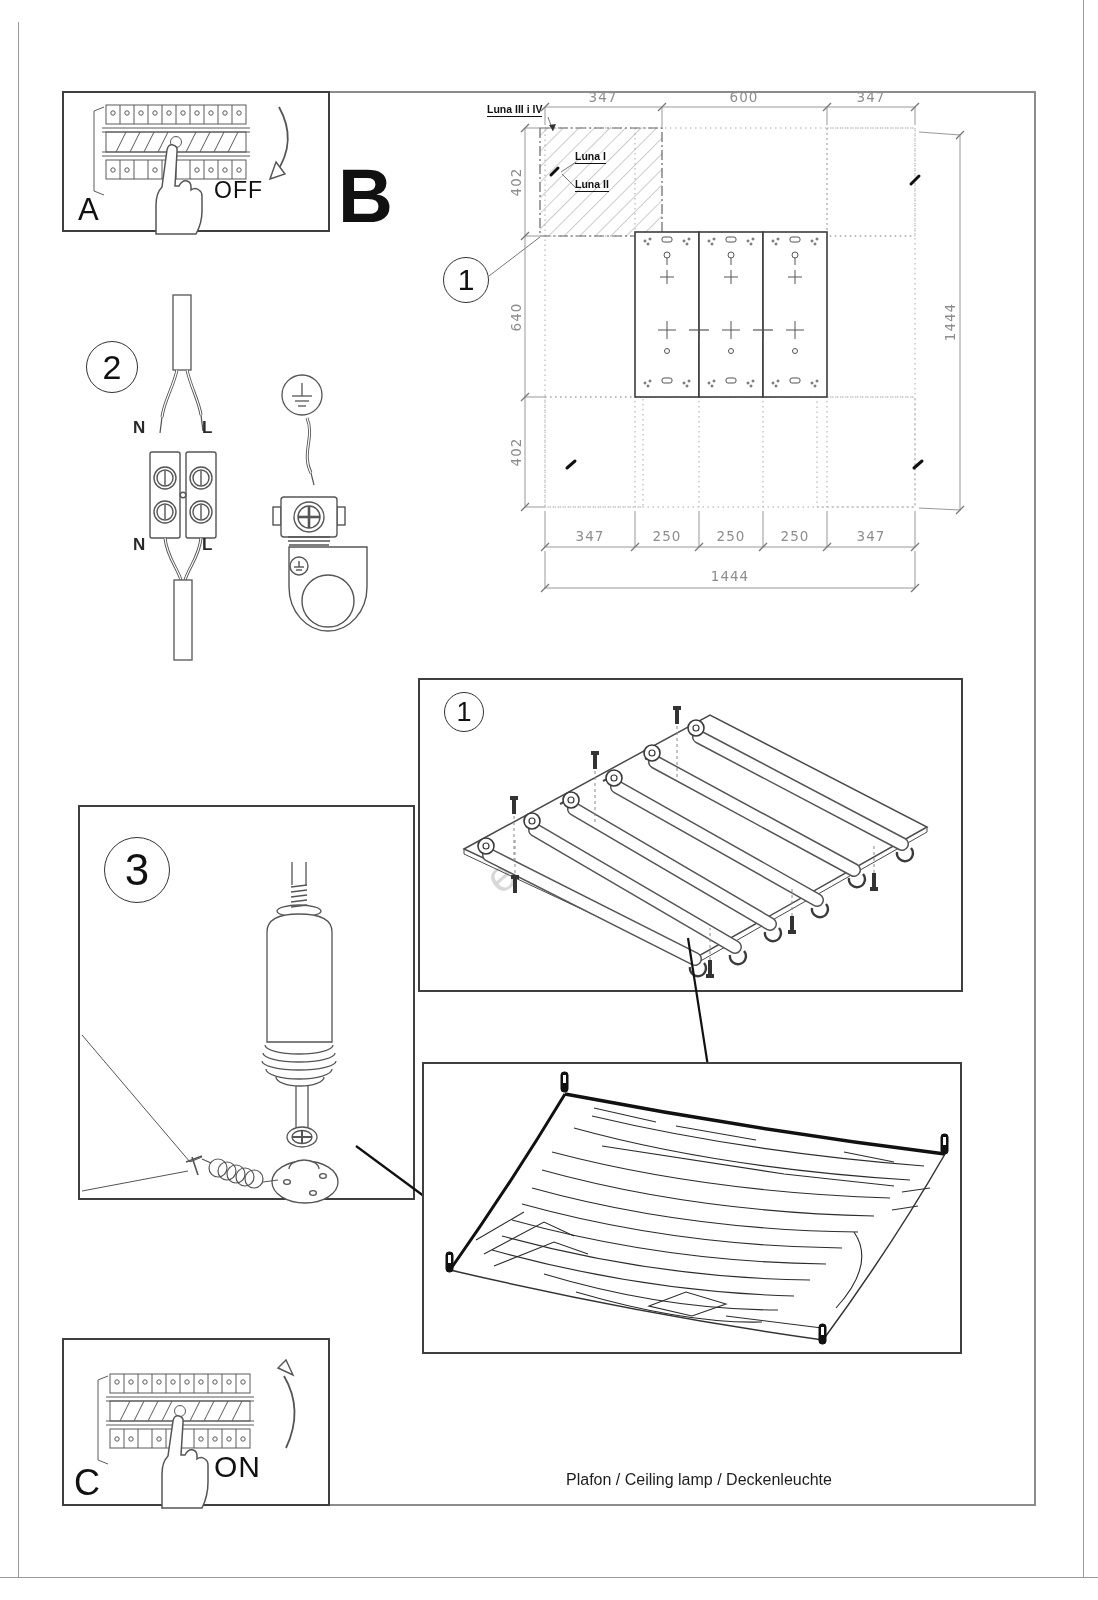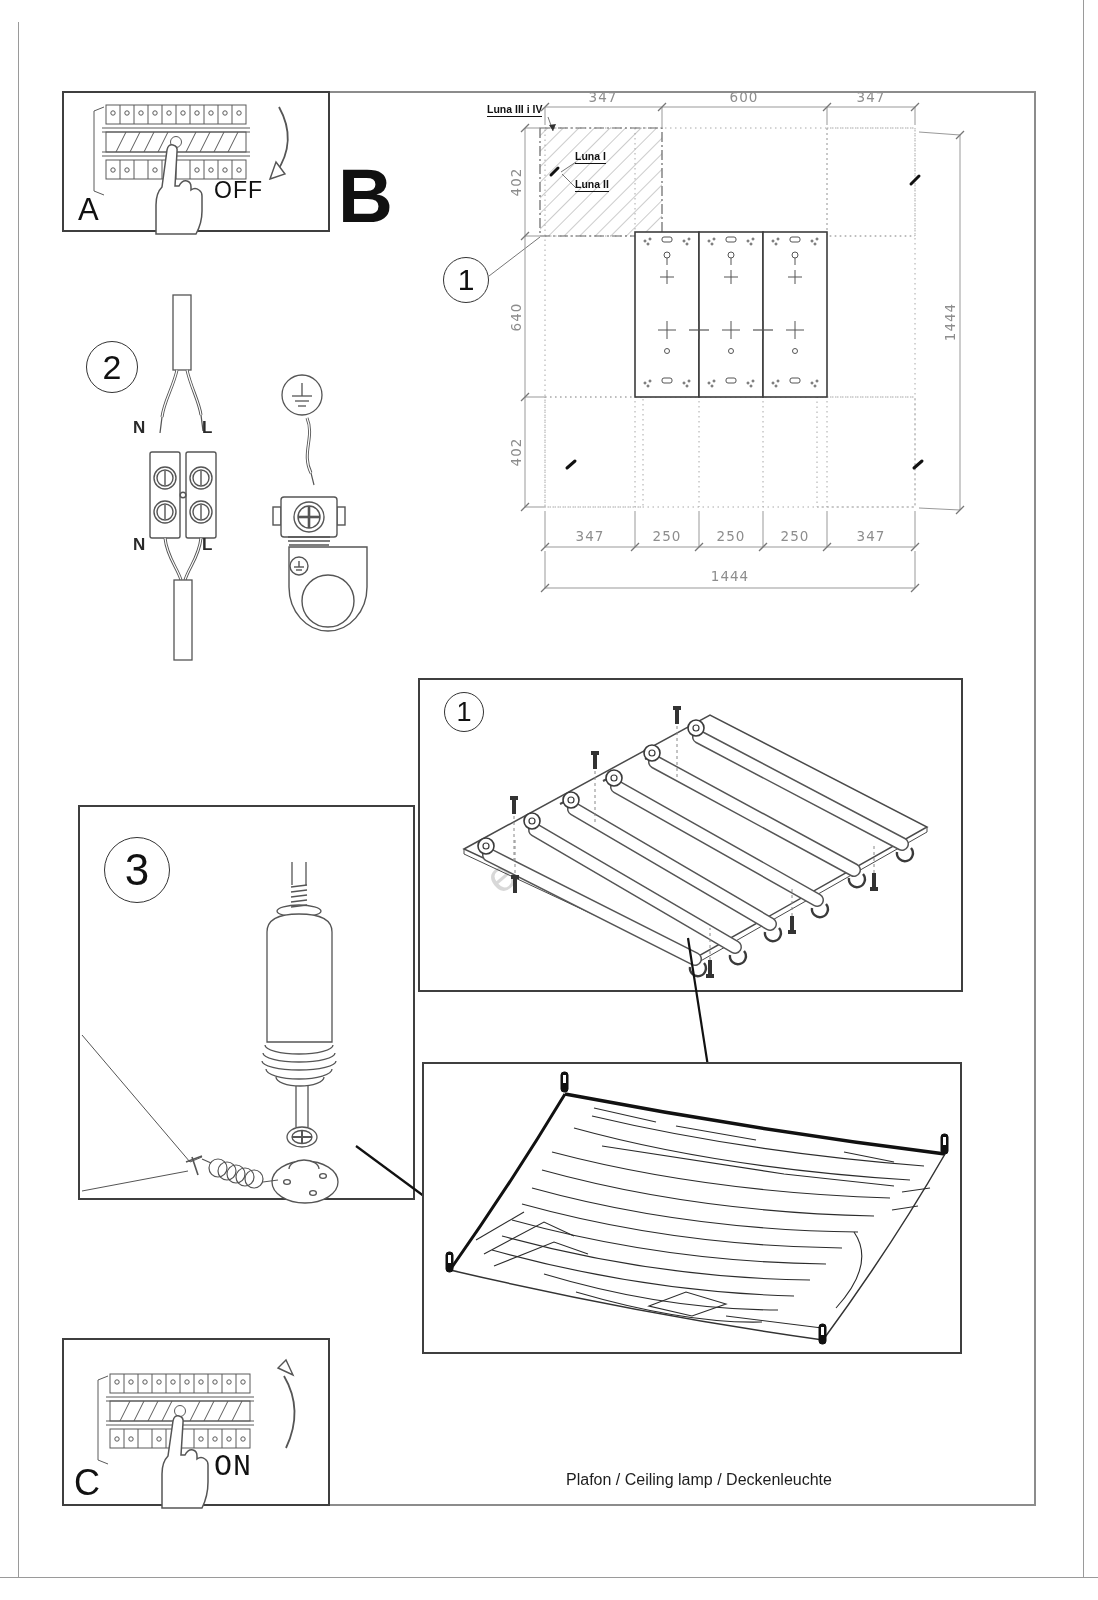--- a/index.html
+++ b/index.html
@@ -658,18 +658,18 @@
           <circle cx="161" cy="77" r="2.2"></circle>
           <circle cx="175" cy="77" r="2.2"></circle>
       </g>
       <path fill="#fff" stroke="#555" stroke-width="1.5" d="M98,168 L98,134 Q98,122 104,116 L109,81 Q110,75 115,76 Q120,77 119,83 L117,115 L121,115 Q124,109 129,110 Q133,111 133,116 L133,119 Q137,116 141,119 Q144,121 144,125 L144,142 Q144,156 138,168 Z"></path>
       <g fill="none" stroke="#555" stroke-width="1.8">
         <path d="M222,108 Q240,70 220,36"></path>
         <path d="M214,28 L229,35 L222,20 Z" fill="#fff" stroke-width="1.4"></path>
       </g>
     </svg>
     <div class="letter" style="left:10px;top:122px;font-size:36px;">C</div>
-    <div class="letter" style="left:150px;top:110px;font-size:30px;letter-spacing:1px;font-family:Liberation Mono, monospace;">ON</div>
+    <div class="letter" style="left:150px;top:110px;font-size:30px;letter-spacing:1px;">ON</div>
   </div>
 
   <div class="footer-line" style="left:566px;top:1471px;">Plafon / Ceiling lamp / Deckenleuchte</div>
 
 </div>
 
 </body></html>

